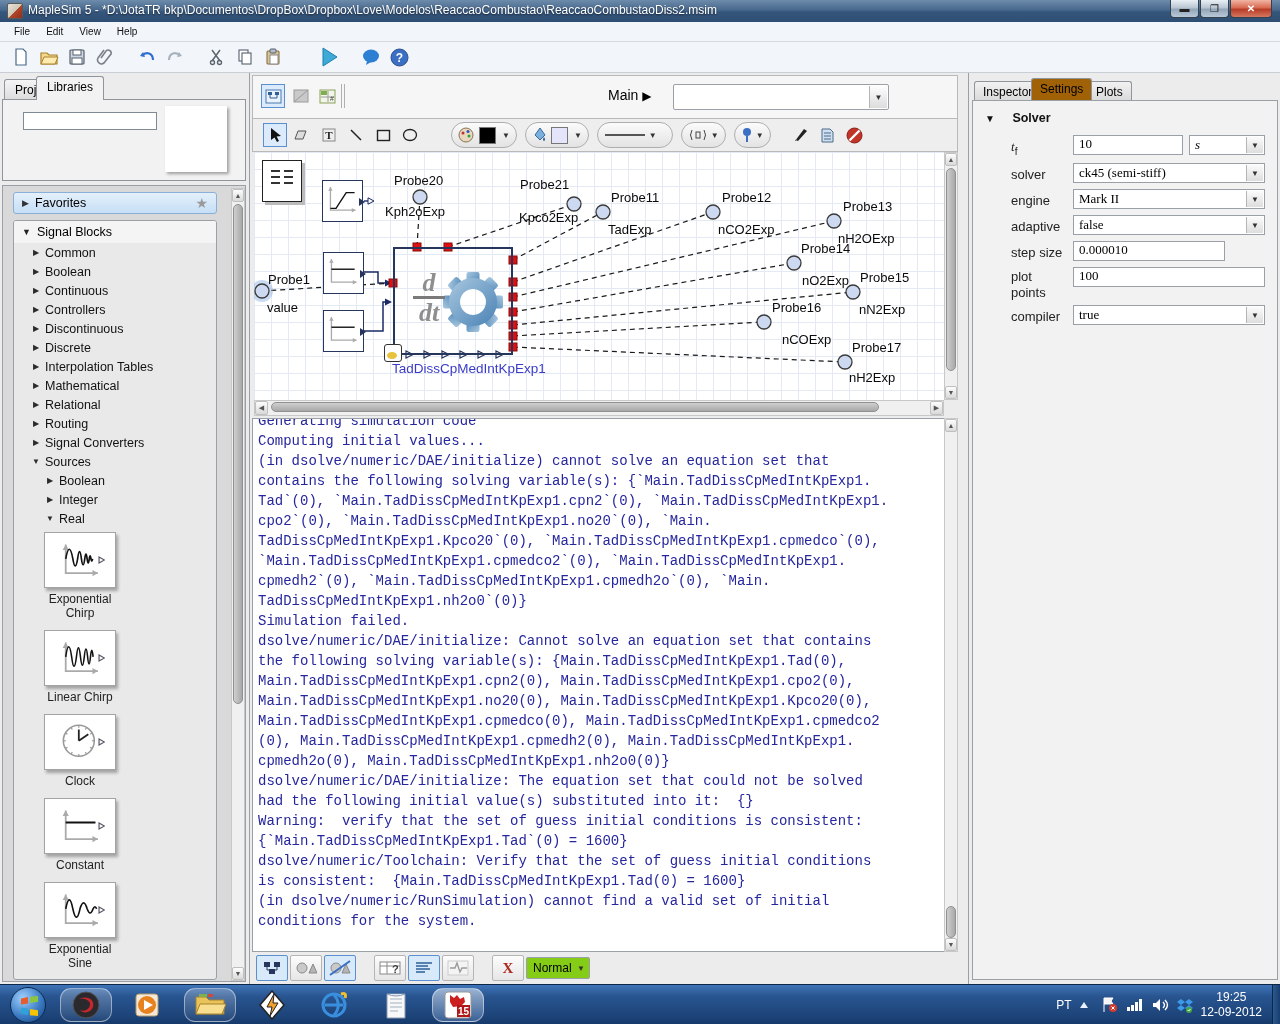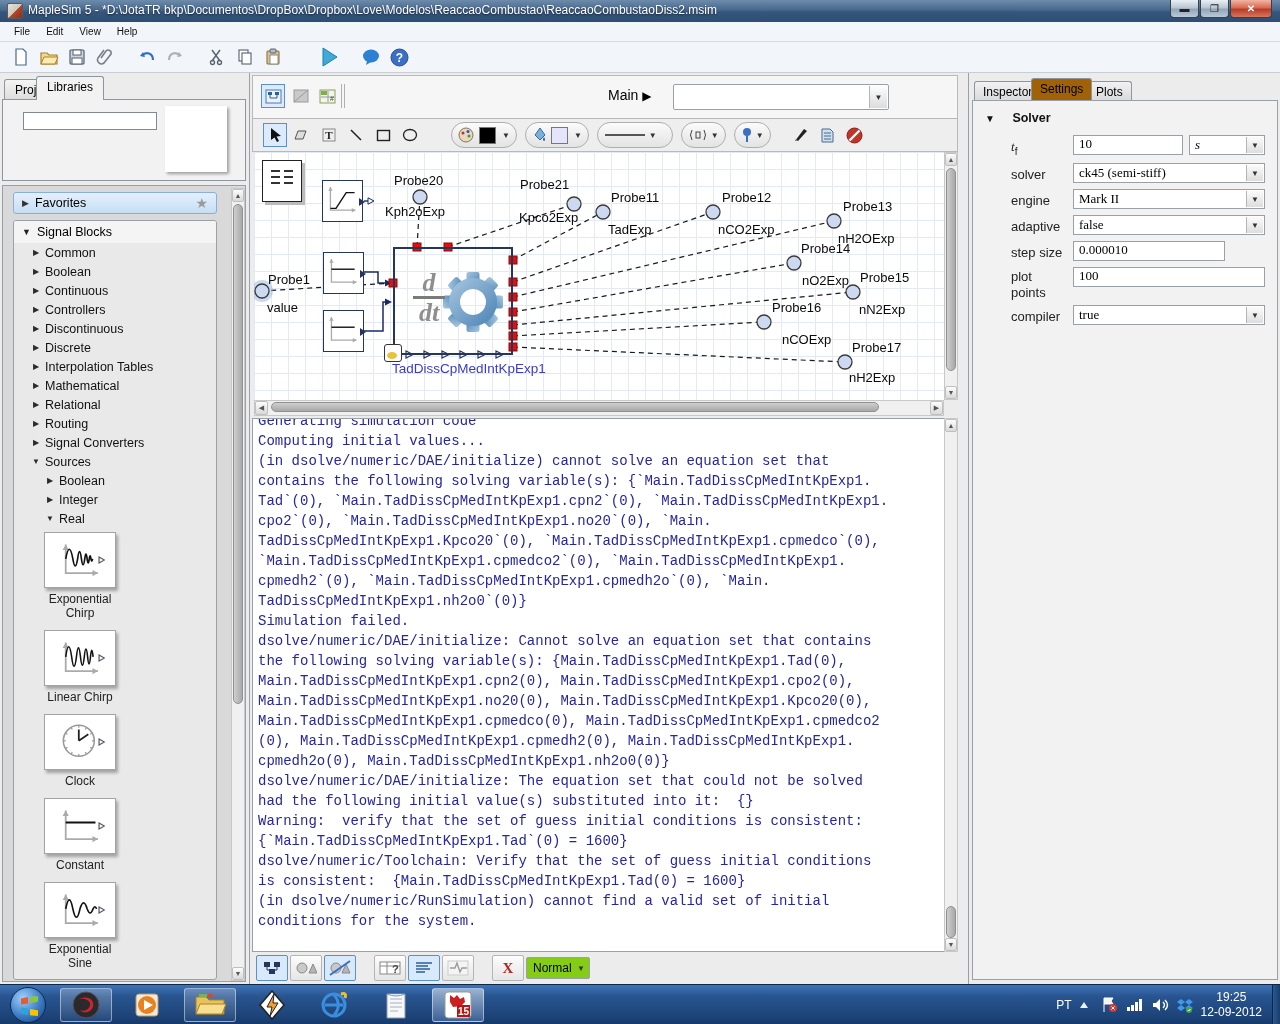--- a/index.html
+++ b/index.html
@@ -137,21 +137,21 @@
   .rp-sel .dd{position:absolute;right:1px;top:1px;width:17px;height:16px;
     background:linear-gradient(#fbfbfb,#dddddd);border-left:1px solid #b5b5b5;display:flex;
     align-items:center;justify-content:center;font-size:8px;color:#333;}
 
   
   .taskbar{position:absolute;left:0;top:984px;width:1280px;height:40px;
     background:linear-gradient(#3e74b8,#28548f 30%,#1d4479 80%,#16396a);border-top:1px solid #0d2748;}
   .orb{position:absolute;left:10px;top:2px;width:36px;height:36px;border-radius:50%;
     background:radial-gradient(circle at 35% 30%,#9fd0ff,#3c7cc4 55%,#173f76);border:1px solid #0c2a50;}
   .tb-slot{position:absolute;top:3px;width:52px;height:34px;display:flex;align-items:center;justify-content:center;}
-  .tb-slot.framed{border:1px solid rgba(255,255,255,.45);border-radius:3px;
+  .tb-slot.framed{border:1px solid rgba(255,255,255,.45);border-radius:11px;
     background:linear-gradient(rgba(255,255,255,.25),rgba(255,255,255,.05));}
   .tb-slot.active{background:linear-gradient(rgba(255,255,255,.5),rgba(160,200,255,.25));}
   .tray{position:absolute;right:8px;top:0;height:40px;display:flex;align-items:center;color:#fff;}
   .tray .txt{font-size:12px;margin:0 6px;}
   .clockbox{text-align:center;font-size:12px;line-height:15px;margin-left:8px;margin-right:10px;}
   .showdesk{position:absolute;right:0;top:0;width:8px;height:40px;background:linear-gradient(90deg,#2a5globals astray08f,#1a3c6e);border-left:1px solid #0d2748;}
 </style>
 </head>
 <body>
 

